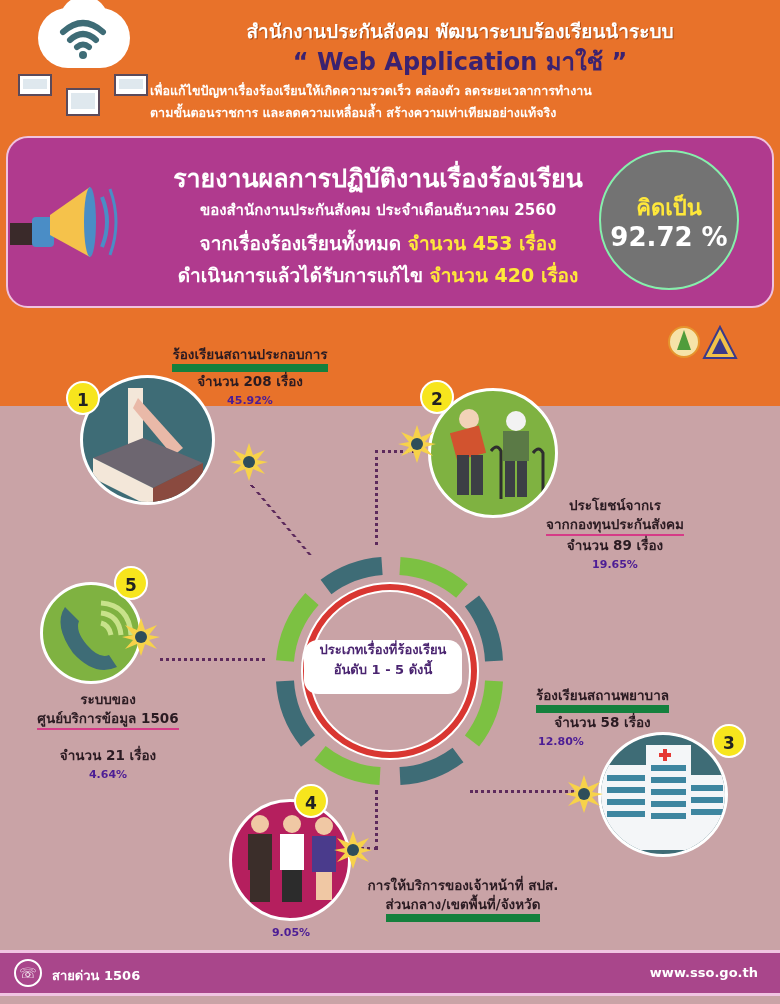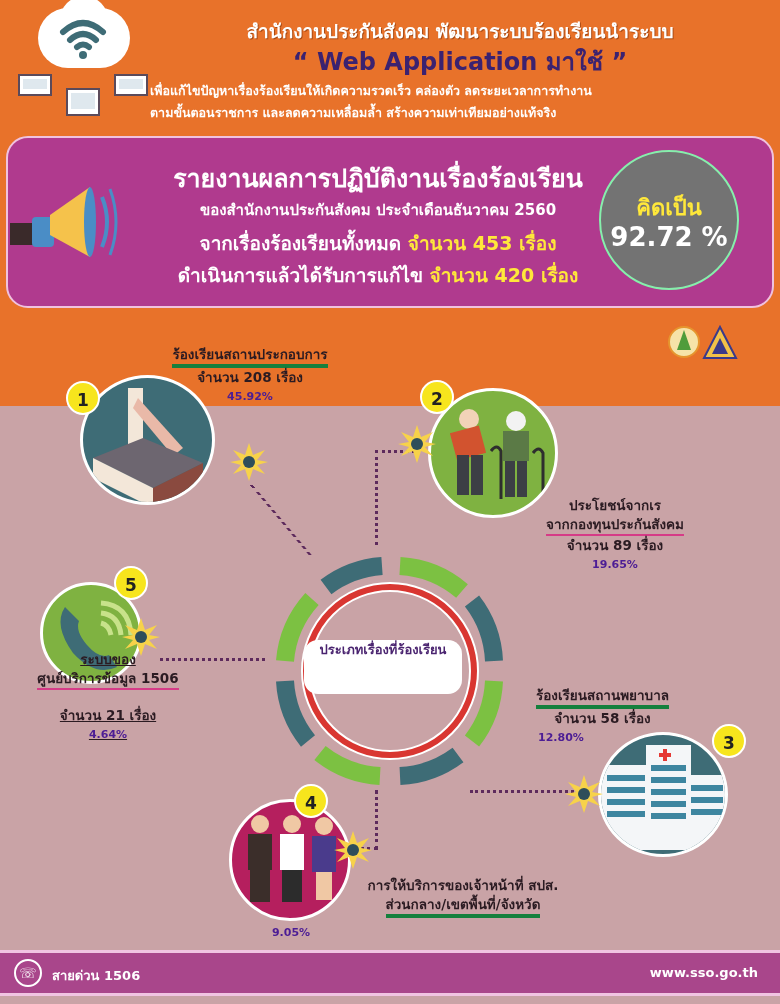--- a/index.html
+++ b/index.html
@@ -62,21 +62,21 @@
   .logos { position: absolute; left: 668px; top: 324px; }
   .item-circle { position: absolute; border-radius: 50%; border: 3px solid #fff; overflow: hidden; }
   .badge {
     position: absolute; width: 34px; height: 34px; border-radius: 50%;
     background: #f7e51d; color: #222; font-weight: bold; font-size: 17px;
     text-align: center; line-height: 34px; border: 2px solid #fff;
   }
   .burst { position: absolute; width: 38px; height: 38px; }
   .lbl { position: absolute; text-align: center; font-weight: bold; color: #2b1b22; font-size: 13.5px; line-height: 19px; }
   .pct { color: #4c1d95; font-size: 11px; }
-  .ul-orange { border-bottom: 4px solid #15803d; display: inline-block; }
+  .ul-orange { border-bottom: 8px solid #15803d; display: inline-block; }
   .ul-pink { border-bottom: 2px solid #d63b87; display: inline-block; }
   .dots { position: absolute; border-color: #5d2a5c; border-style: dotted; border-width: 0; }
   .center-ring { position: absolute; left: 262px; top: 543px; width: 256px; height: 256px; }
   .center-label {
     position: absolute; left: 304px; top: 640px; width: 158px; height: 54px;
     background: #fff; border-radius: 14px; text-align: center;
     color: #4a2470; font-weight: bold; font-size: 13px; line-height: 20px; 
   }
   .footer {
     position: absolute; left: 0; top: 950px; width: 780px; height: 46px;
@@ -164,20 +164,21 @@
     <path d="M196 212 A105 105 0 0 1 138 233" stroke="#3e6c76"></path>
     <path d="M118 233 A105 105 0 0 1 58 210" stroke="#7cc142"></path>
     <path d="M46 198 A105 105 0 0 1 23 138" stroke="#3e6c76"></path>
     <path d="M23 118 A105 105 0 0 1 50 56" stroke="#7cc142"></path>
   </g>
   <circle cx="128" cy="128" r="84" fill="none" stroke="#fff" stroke-width="10"></circle>
   <circle cx="128" cy="128" r="84" fill="none" stroke="#d93631" stroke-width="6"></circle>
 </svg>
 <div class="center-label">
   <div>ประเภทเรื่องที่ร้องเรียน</div>
+  <div>อันดับ 1 - 5 ดังนี้</div>
 </div>
 
 <div class="item-circle" style="left:80px;top:375px;width:135px;height:130px;background:#3e6c76;">
   <svg width="135" height="130" viewBox="0 0 135 130">
     <rect x="45" y="10" width="15" height="60" fill="#f3e7d9"></rect>
     <polygon points="55,20 100,70 90,78 50,30" fill="#e9b9a8"></polygon>
     <polygon points="10,80 60,60 120,85 70,110" fill="#6d6670"></polygon>
     <polygon points="10,80 70,110 70,130 10,100" fill="#f3e7d9"></polygon>
     <polygon points="70,110 120,85 120,105 70,130" fill="#8a4a3f"></polygon>
   </svg>
@@ -285,21 +286,21 @@
     <path d="M58 38 Q66 40 68 50" stroke="#c8e28a" stroke-width="5" fill="none"></path>
     <path d="M58 28 Q76 30 78 50" stroke="#c8e28a" stroke-width="5" fill="none"></path>
     <path d="M58 18 Q86 20 88 50" stroke="#c8e28a" stroke-width="5" fill="none"></path>
   </svg>
 </div>
 <div class="badge" style="left:114px;top:566px;">5</div>
 <svg class="burst" style="left:122px;top:618px;" viewBox="0 0 38 38">
   <polygon points="19,0 23,12 35,7 27,17 38,19 27,22 35,31 23,26 19,38 15,26 3,31 11,22 0,19 11,17 3,7 15,12" fill="#f7d24a"></polygon>
   <circle cx="19" cy="19" r="6" fill="#2e4e5a"></circle>
 </svg>
-<div class="lbl" style="left:18px;top:650px;width:180px;text-decoration:underline;">
+<div class="lbl" style="left:18px;top:690px;width:180px;">
   <div>ระบบของ</div>
   <div class="ul-pink">ศูนย์บริการข้อมูล 1506</div>
   <div style="margin-top:16px;">จำนวน 21 เรื่อง</div>
   <div class="pct">4.64%</div>
 </div>
 
 <div class="footer">
   <div class="f-phone">☏</div>
   <div class="f-hot">สายด่วน 1506</div>
   <div class="f-web">www.sso.go.th</div>

